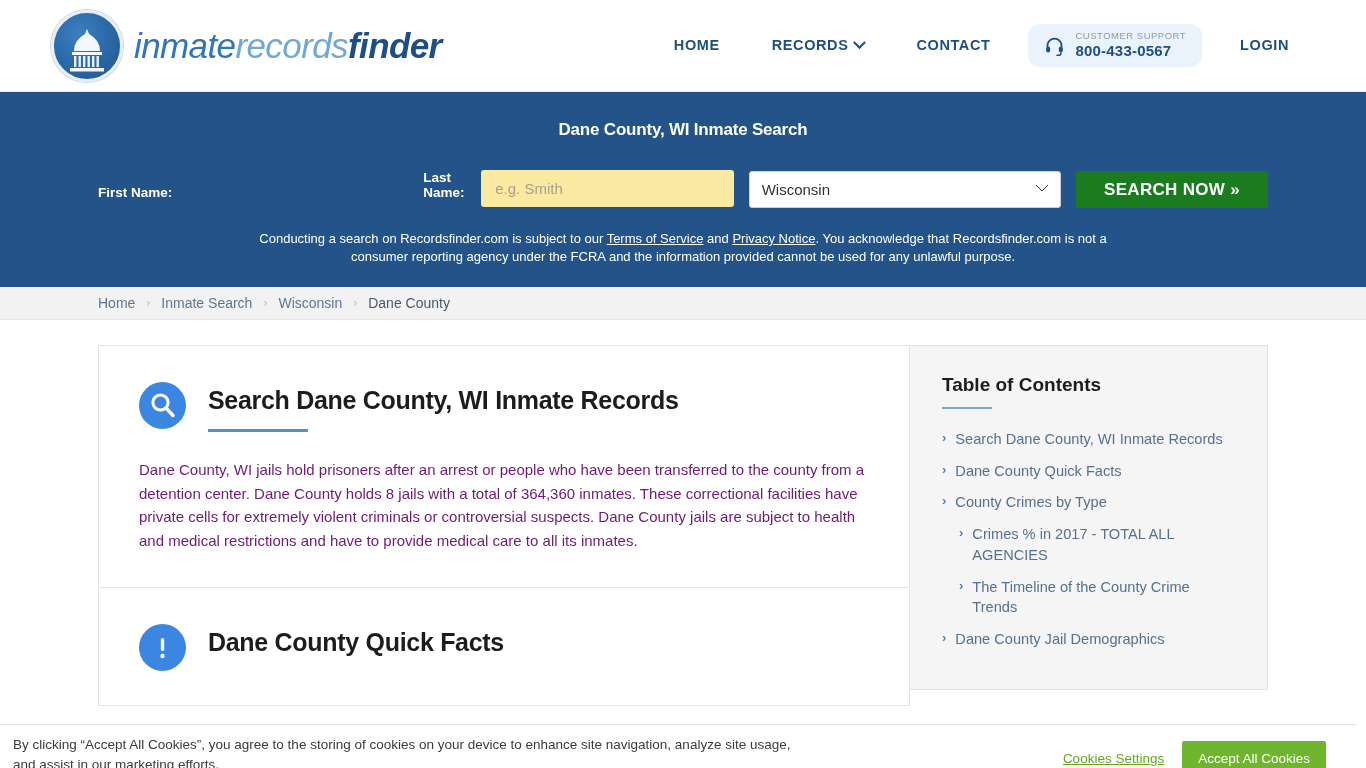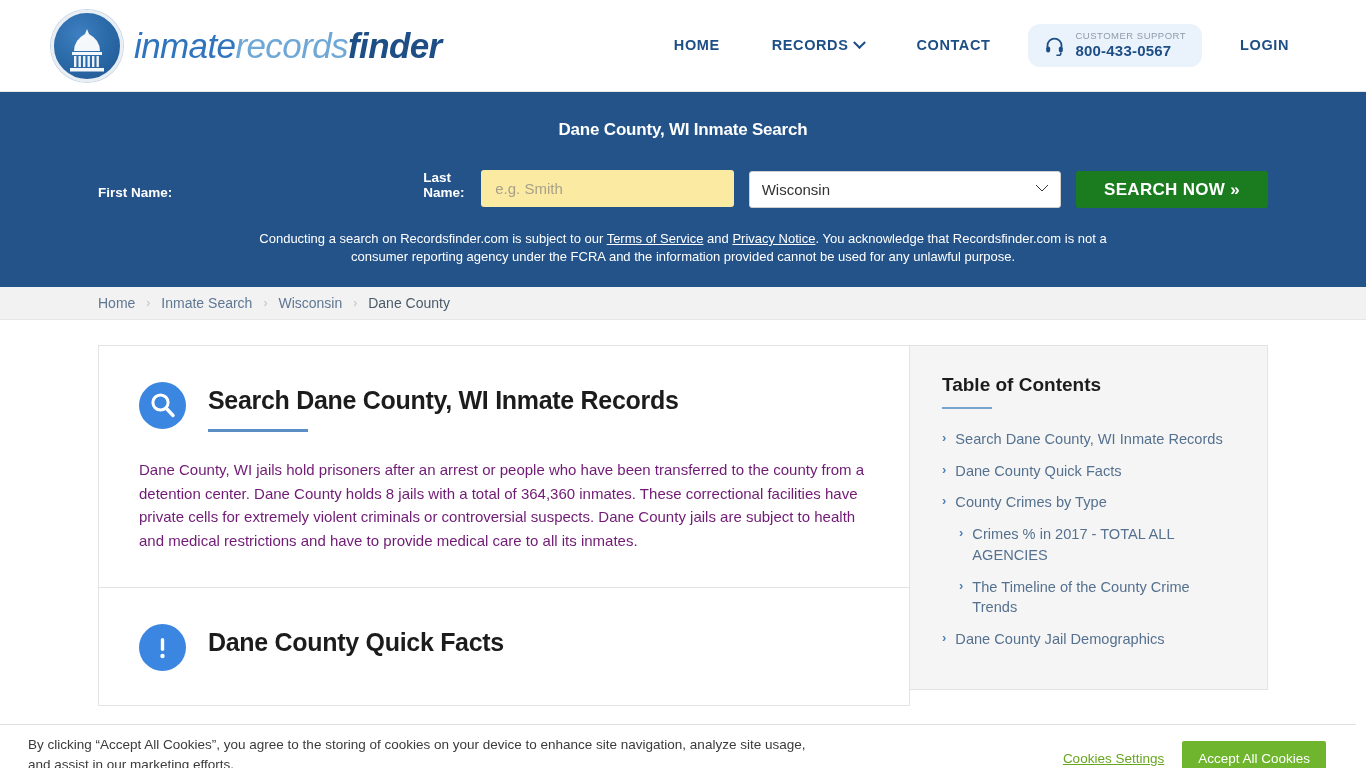--- a/index.html
+++ b/index.html
@@ -117,21 +117,21 @@
   .toc-list { list-style: none; }
   .toc-item { display: flex; gap: 9px; margin-bottom: 11px; align-items: flex-start; }
   .toc-item.sub { padding-left: 17px; }
   .chev { color: #4f80b5; font-size: 13px; font-weight: 700; line-height: 1.45; flex: none; }
   .toc-link { color: #55718f; font-size: 14.6px; line-height: 1.42; text-decoration: none; cursor: pointer; }
 
   
   .cookie-bar {
     position: absolute; left: 0; bottom: 0; width: 1356px; height: 44px;
     background: #ffffff; border-top: 1px solid #e0e0e0;
-    display: flex; align-items: flex-start; padding: 10px 30px 0 28px; gap: 4px;
+    display: flex; align-items: flex-start; padding: 10px 30px 0 13px; gap: 4px;
   }
   .cookie-text { font-size: 13.5px; color: #3b3b3b; line-height: 1.5; max-width: 800px; }
   .cookie-actions { margin-left: auto; display: flex; align-items: center; gap: 18px; padding-top: 6px; }
   .cookie-settings { color: #68a620; font-size: 13.5px; text-decoration: underline; cursor: pointer; white-space: nowrap; }
   .cookie-accept {
     background: #6fb52e; color: #ffffff; border: none; border-radius: 2px;
     font-size: 13.5px; padding: 10px 16px; cursor: pointer; white-space: nowrap;
     font-family: "Liberation Sans", sans-serif;
   }
 </style>

